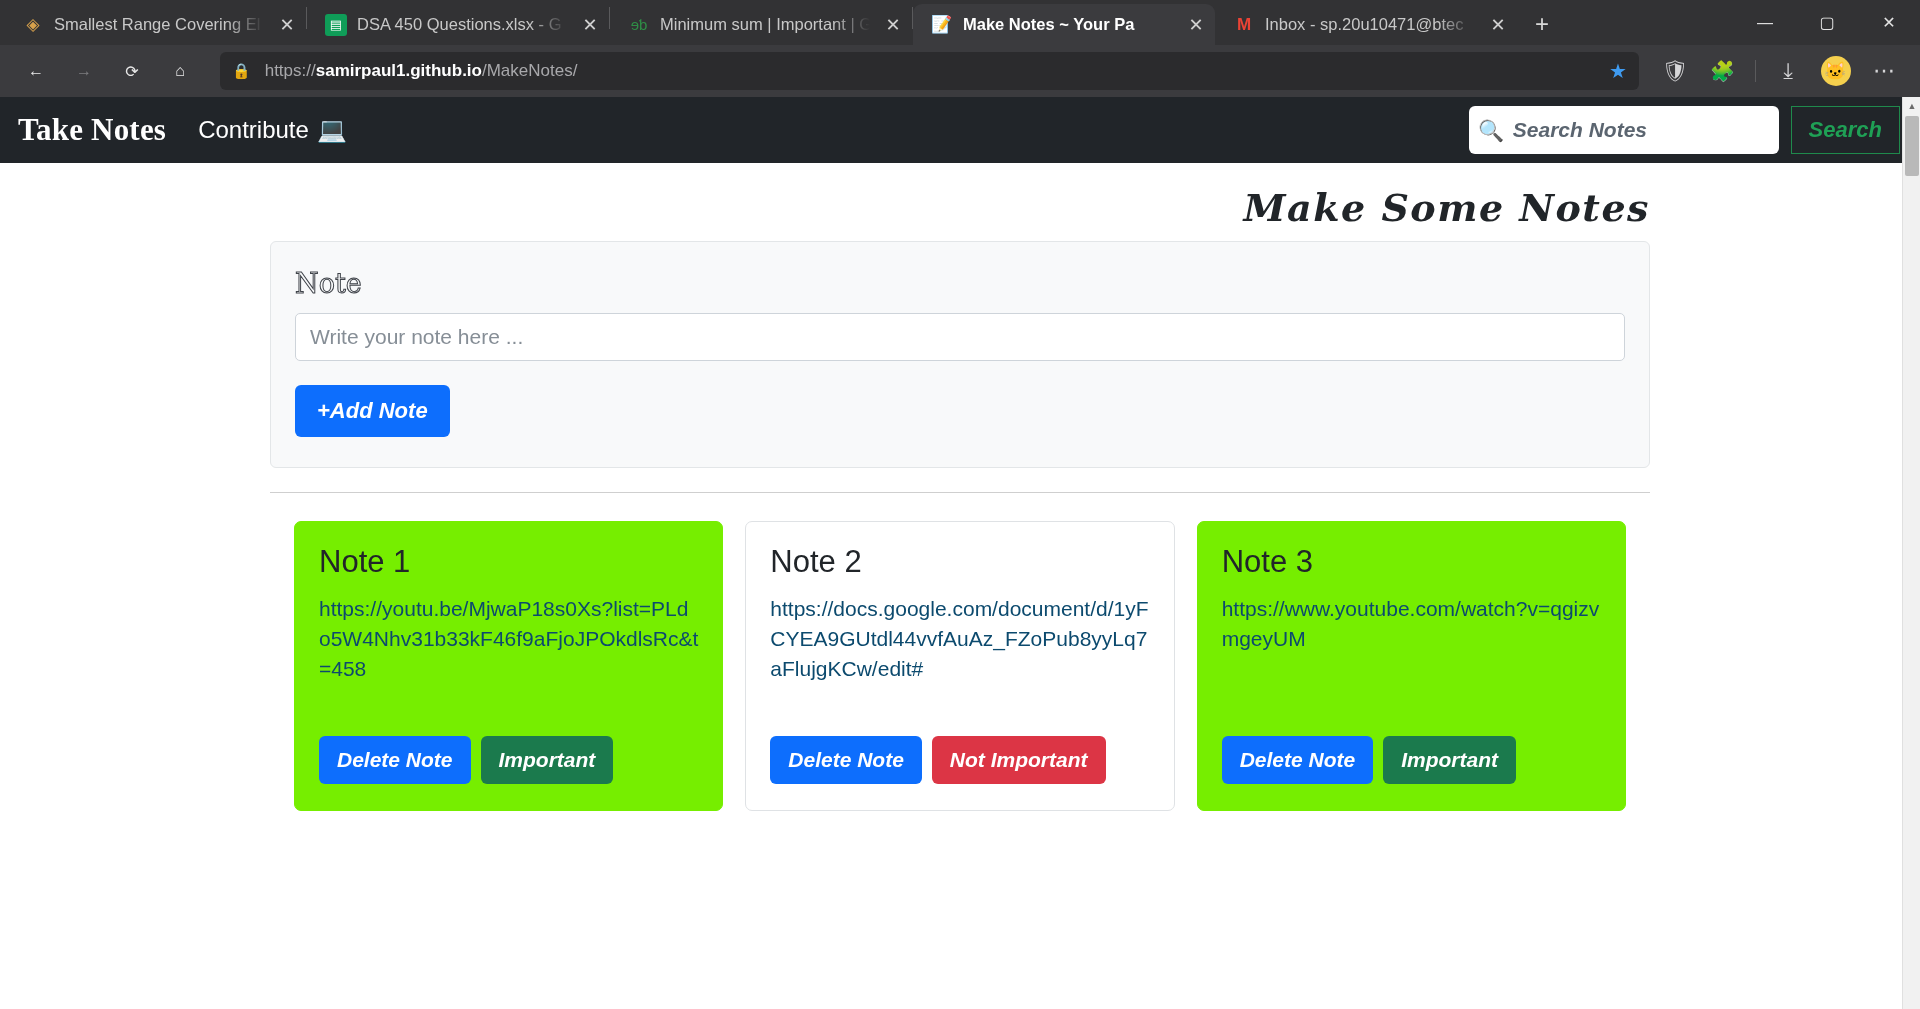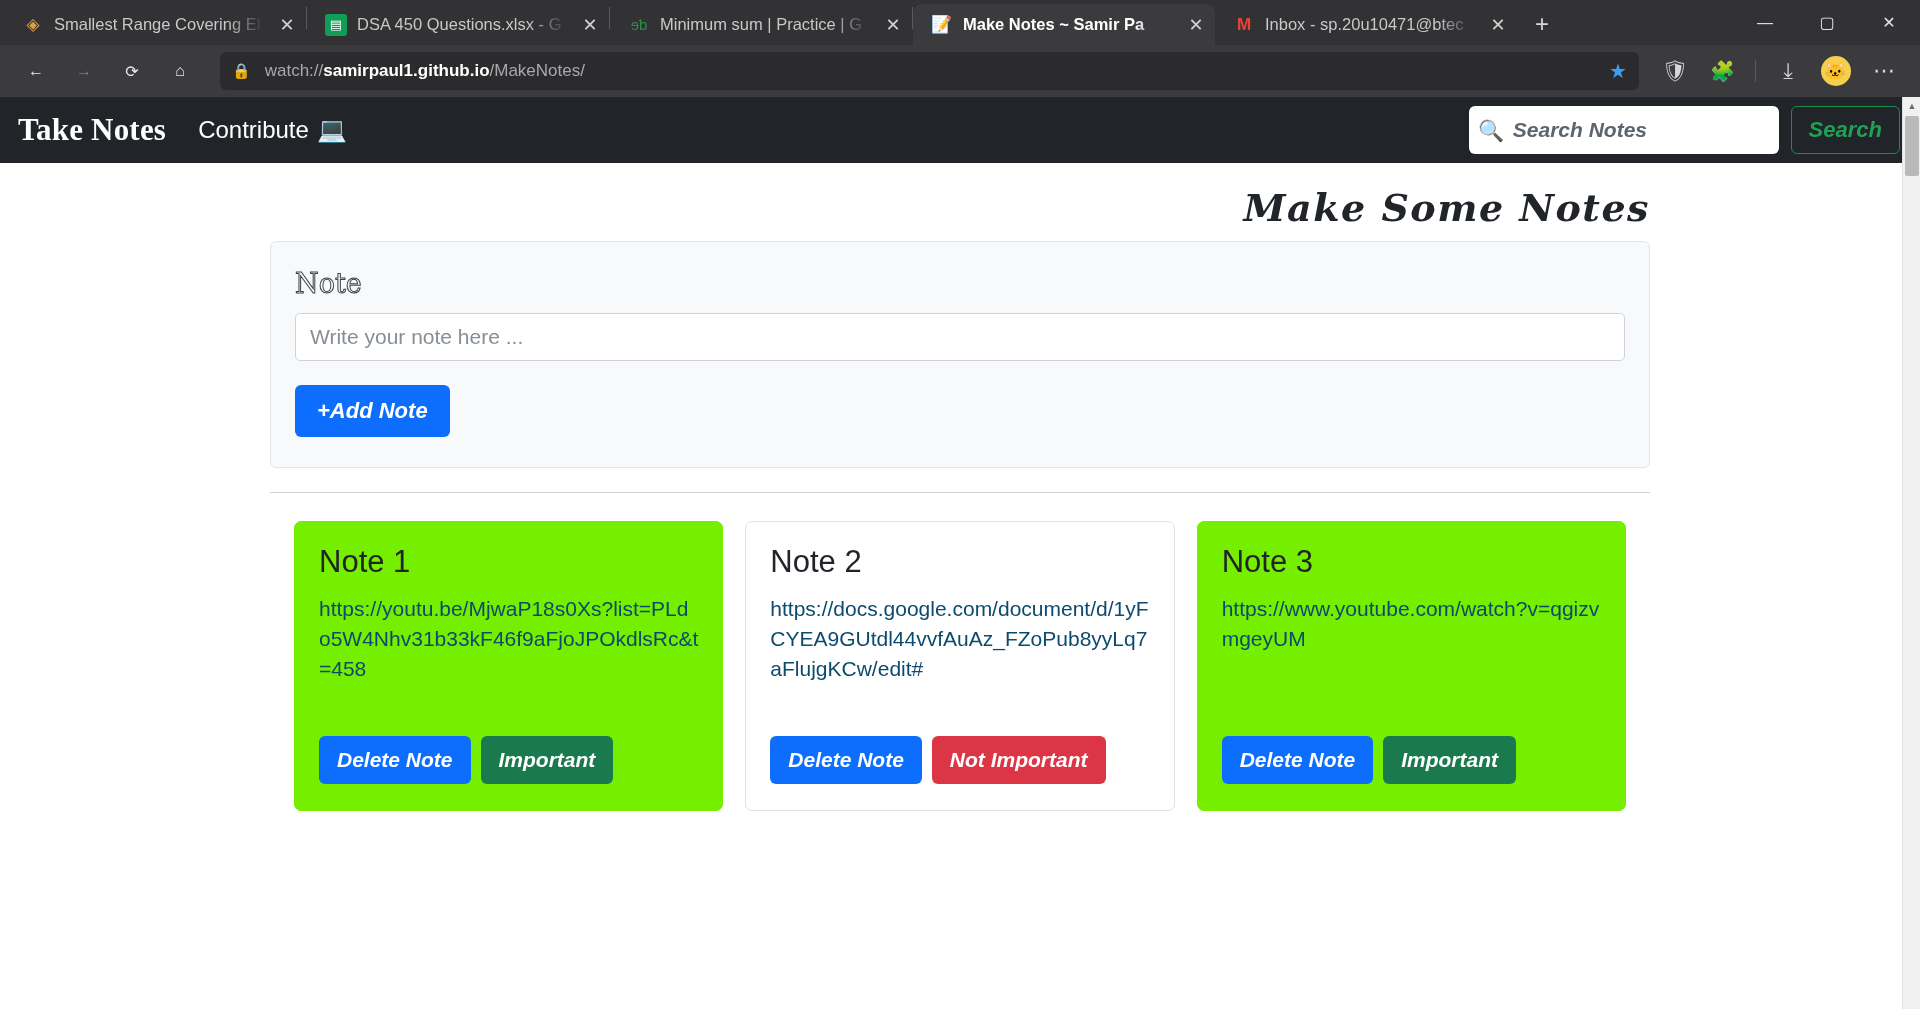--- a/index.html
+++ b/index.html
@@ -158,21 +158,21 @@
     font-family: "Liberation Sans", sans-serif;
     font-style: italic; font-weight: bold;
     font-size: 21px; color: #3d4752;
     width: 100%;
   }
   .searchbox input::placeholder { color:#5b6570; opacity:1; }
   .searchbtn {
     margin-left: 12px;
     height: 48px; padding: 0 17px;
     border: 1px solid #1f8a4c;
-    border-radius: 6px;
+    border-radius: 0;
     background: transparent;
     color: #1fa055;
     font-family: "Liberation Sans", sans-serif;
     font-size: 22px; font-style: italic; font-weight: bold;
     display: flex; align-items: center;
   }
 
   
   .container { width: 1380px; margin: 0 auto; padding-top: 22px; }
 
@@ -303,28 +303,28 @@
 
     <div class="tab">
       <span class="tfav" style="background:#0f9d58;color:#fff;font-size:13px;border-radius:3px;">▤</span>
       <span class="ttitle">DSA 450 Questions.xlsx - G</span>
       <span class="tclose">✕</span>
     </div>
     <div class="tabsep"></div>
 
     <div class="tab">
       <span class="tfav" style="color:#2f8d46;font-size:15px;">ɘƅ</span>
-      <span class="ttitle">Minimum sum | Practice | G</span>
+      <span class="ttitle">Minimum sum | Important | G</span>
       <span class="tclose">✕</span>
     </div>
     <div class="tabsep"></div>
 
     <div class="tab active">
       <span class="tfav">📝</span>
-      <span class="ttitle">Make Notes ~ Samir Pa</span>
+      <span class="ttitle">Make Notes ~ Your Pa</span>
       <span class="tclose">✕</span>
     </div>
 
     <div class="tab">
       <span class="tfav" style="color:#ea4335;font-weight:bold;">M</span>
       <span class="ttitle">Inbox - sp.20u10471@btec</span>
       <span class="tclose">✕</span>
     </div>
 
     <div class="newtab">+</div>
@@ -337,21 +337,21 @@
   </div>
 
   <div class="navrow">
     <div class="navbtn">←</div>
     <div class="navbtn dim">→</div>
     <div class="navbtn">⟳</div>
     <div class="navbtn">⌂</div>
 
     <div class="urlbar">
       <span style="font-size:15px;">🔒</span>
-      <span class="urltext"><span>watch://</span><b>samirpaul1.github.io</b><span>/MakeNotes/</span></span>
+      <span class="urltext"><span>https://</span><b>samirpaul1.github.io</b><span>/MakeNotes/</span></span>
       <span class="star">★</span>
     </div>
 
     <div class="toolicon" style="font-size:21px;">🛡</div>
     <div class="toolicon" style="font-size:20px;">🧩</div>
     <div class="toolsep"></div>
     <div class="toolicon" style="font-size:22px;">⤓</div>
     <div class="toolicon">
         <span class="avatar">🐱</span>
       </div>

